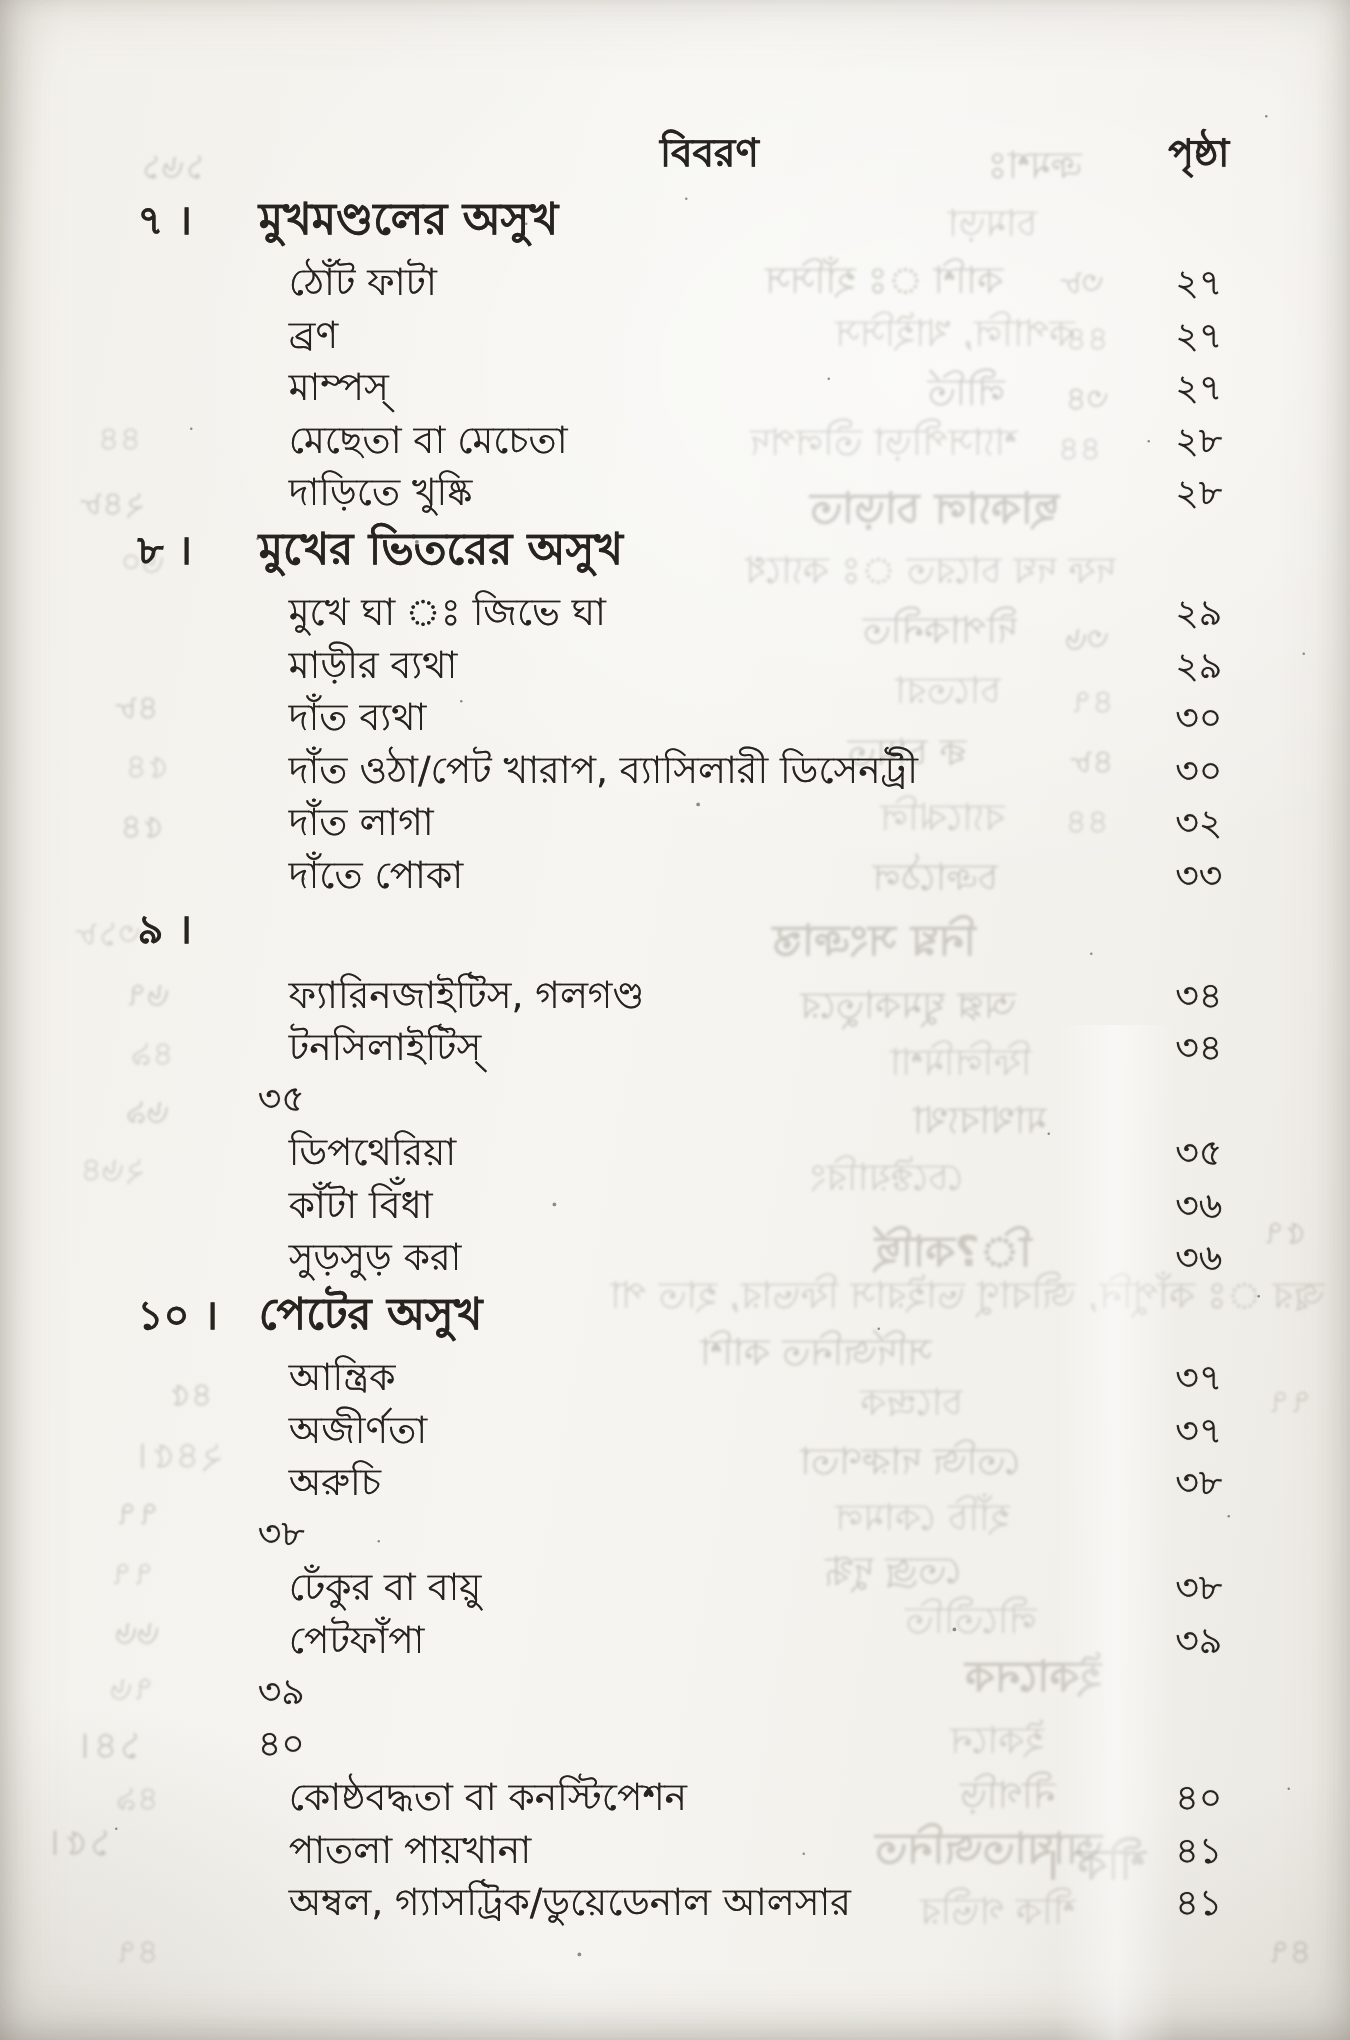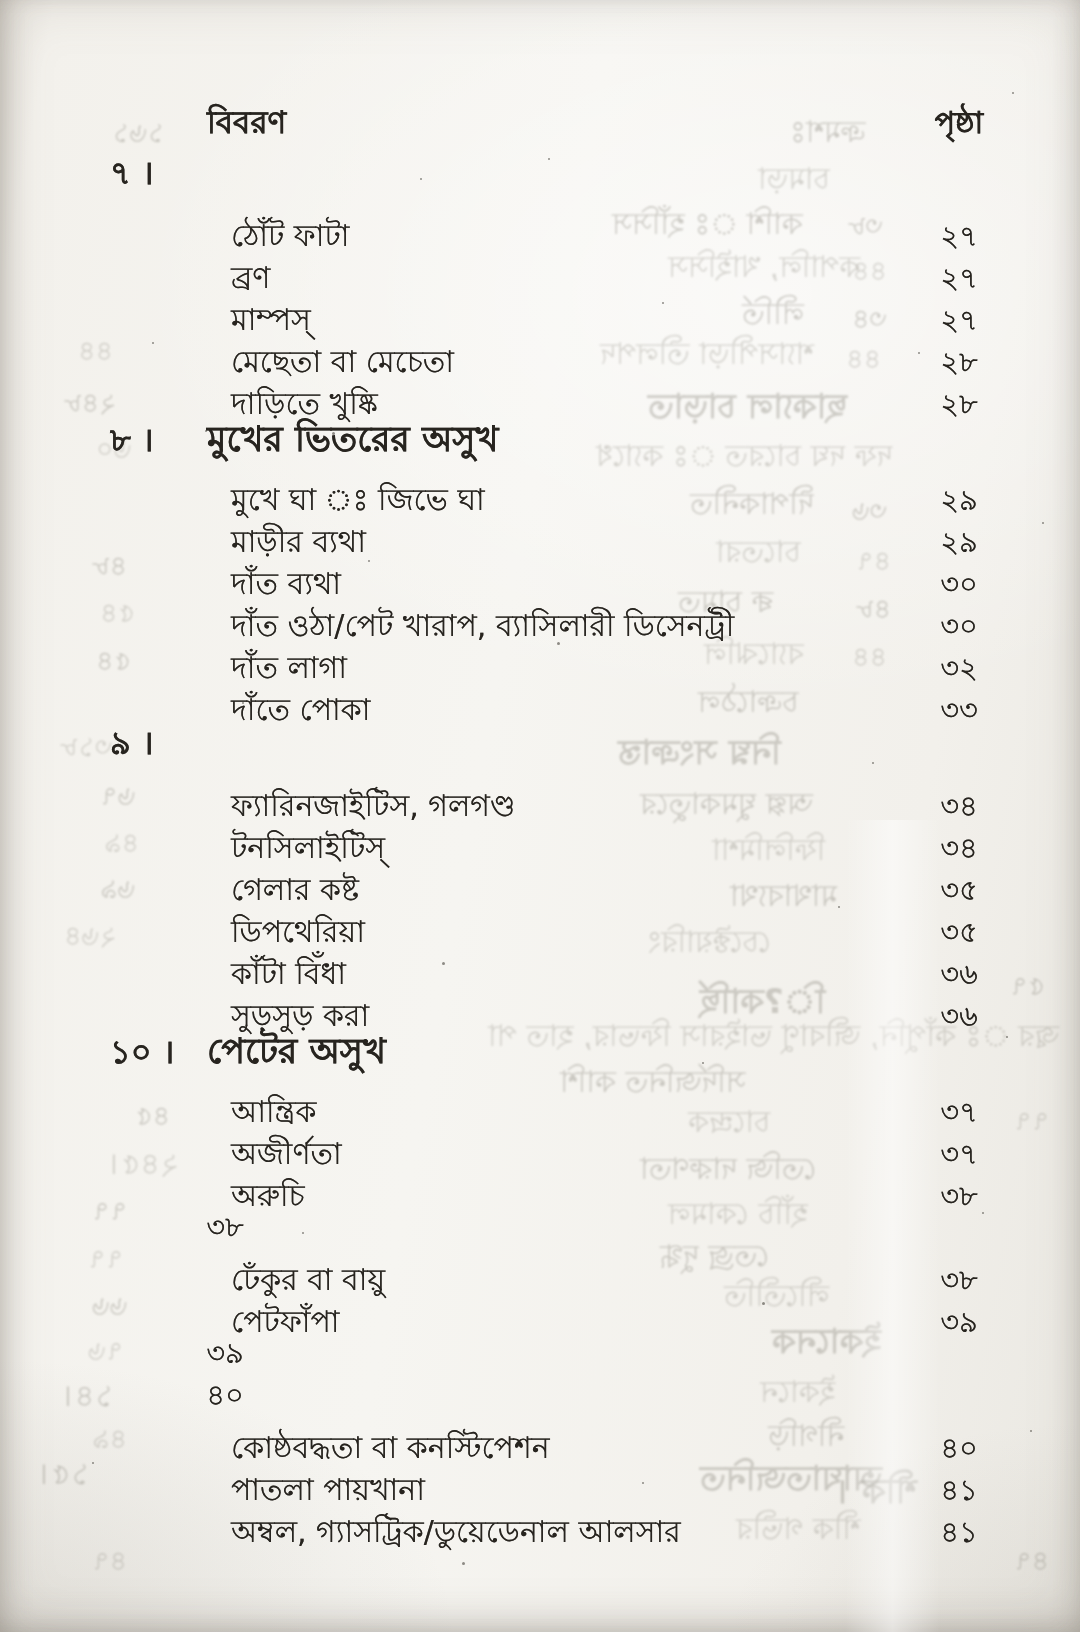--- a/index.html
+++ b/index.html
@@ -33,23 +33,23 @@
     text-shadow:0 0 .5px rgba(39,36,31,.65);
   }
   .row{display:flex;align-items:baseline;height:42px;}
   .row.header-row{height:50px;}
   .row.section-row{height:54px;}
   .col-num{
     flex:none;margin-left:110px;width:84px;
     font-size:32px;font-weight:bold;white-space:nowrap;
   }
   .col-title{flex:1;min-width:0;padding-left:13px;font-size:30px;white-space:nowrap;}
-  .item-title{padding-left:37px;margin-top:10px;}
+  .item-title{padding-left:37px;}
   .section-title{font-size:35px;font-weight:bold;}
-  .desc-label{font-size:31px;font-weight:bold;}
+  .desc-label{font-size:31px;font-weight:bold;text-align:center;}
   .col-page{
     flex:none;width:62px;margin-right:90px;text-align:center;
     font-size:29px;white-space:nowrap;
     text-shadow:0 0 .6px rgba(39,36,31,.75);
   }
   .page-label{font-size:30px;font-weight:bold;}
   
   .ghost-layer{position:absolute;inset:0;pointer-events:none;}
   .ghost{
     position:absolute;white-space:nowrap;
@@ -134,20 +134,21 @@
 
   <div class="content">
     <div class="row header-row">
       <div class="col-num"></div>
       <div class="col-title desc-label">বিবরণ</div>
       <div class="col-page page-label">পৃষ্ঠা</div>
     </div>
     <div id="sections">
   <div class="row section-row">
     <div class="col-num">৭ ।</div>
+    <div class="col-title section-title">মুখমণ্ডলের অসুখ</div>
     <div class="col-page"></div>
   </div>
 
   <div class="row item-row">
     <div class="col-num"></div>
     <div class="col-title item-title">ঠোঁট ফাটা</div>
     <div class="col-page">২৭</div>
   </div>
 
   <div class="row item-row">
@@ -228,21 +229,20 @@
   </div>
 
   <div class="row item-row">
     <div class="col-num"></div>
     <div class="col-title item-title">টনসিলাইটিস্</div>
     <div class="col-page">৩৪</div>
   </div>
 
   <div class="row item-row">
     <div class="col-num"></div>
-    <div class="col-title item-title">গেলার কষ্ট</div>
     <div class="col-page">৩৫</div>
   </div>
 
   <div class="row item-row">
     <div class="col-num"></div>
     <div class="col-title item-title">ডিপথেরিয়া</div>
     <div class="col-page">৩৫</div>
   </div>
 
   <div class="row item-row">

